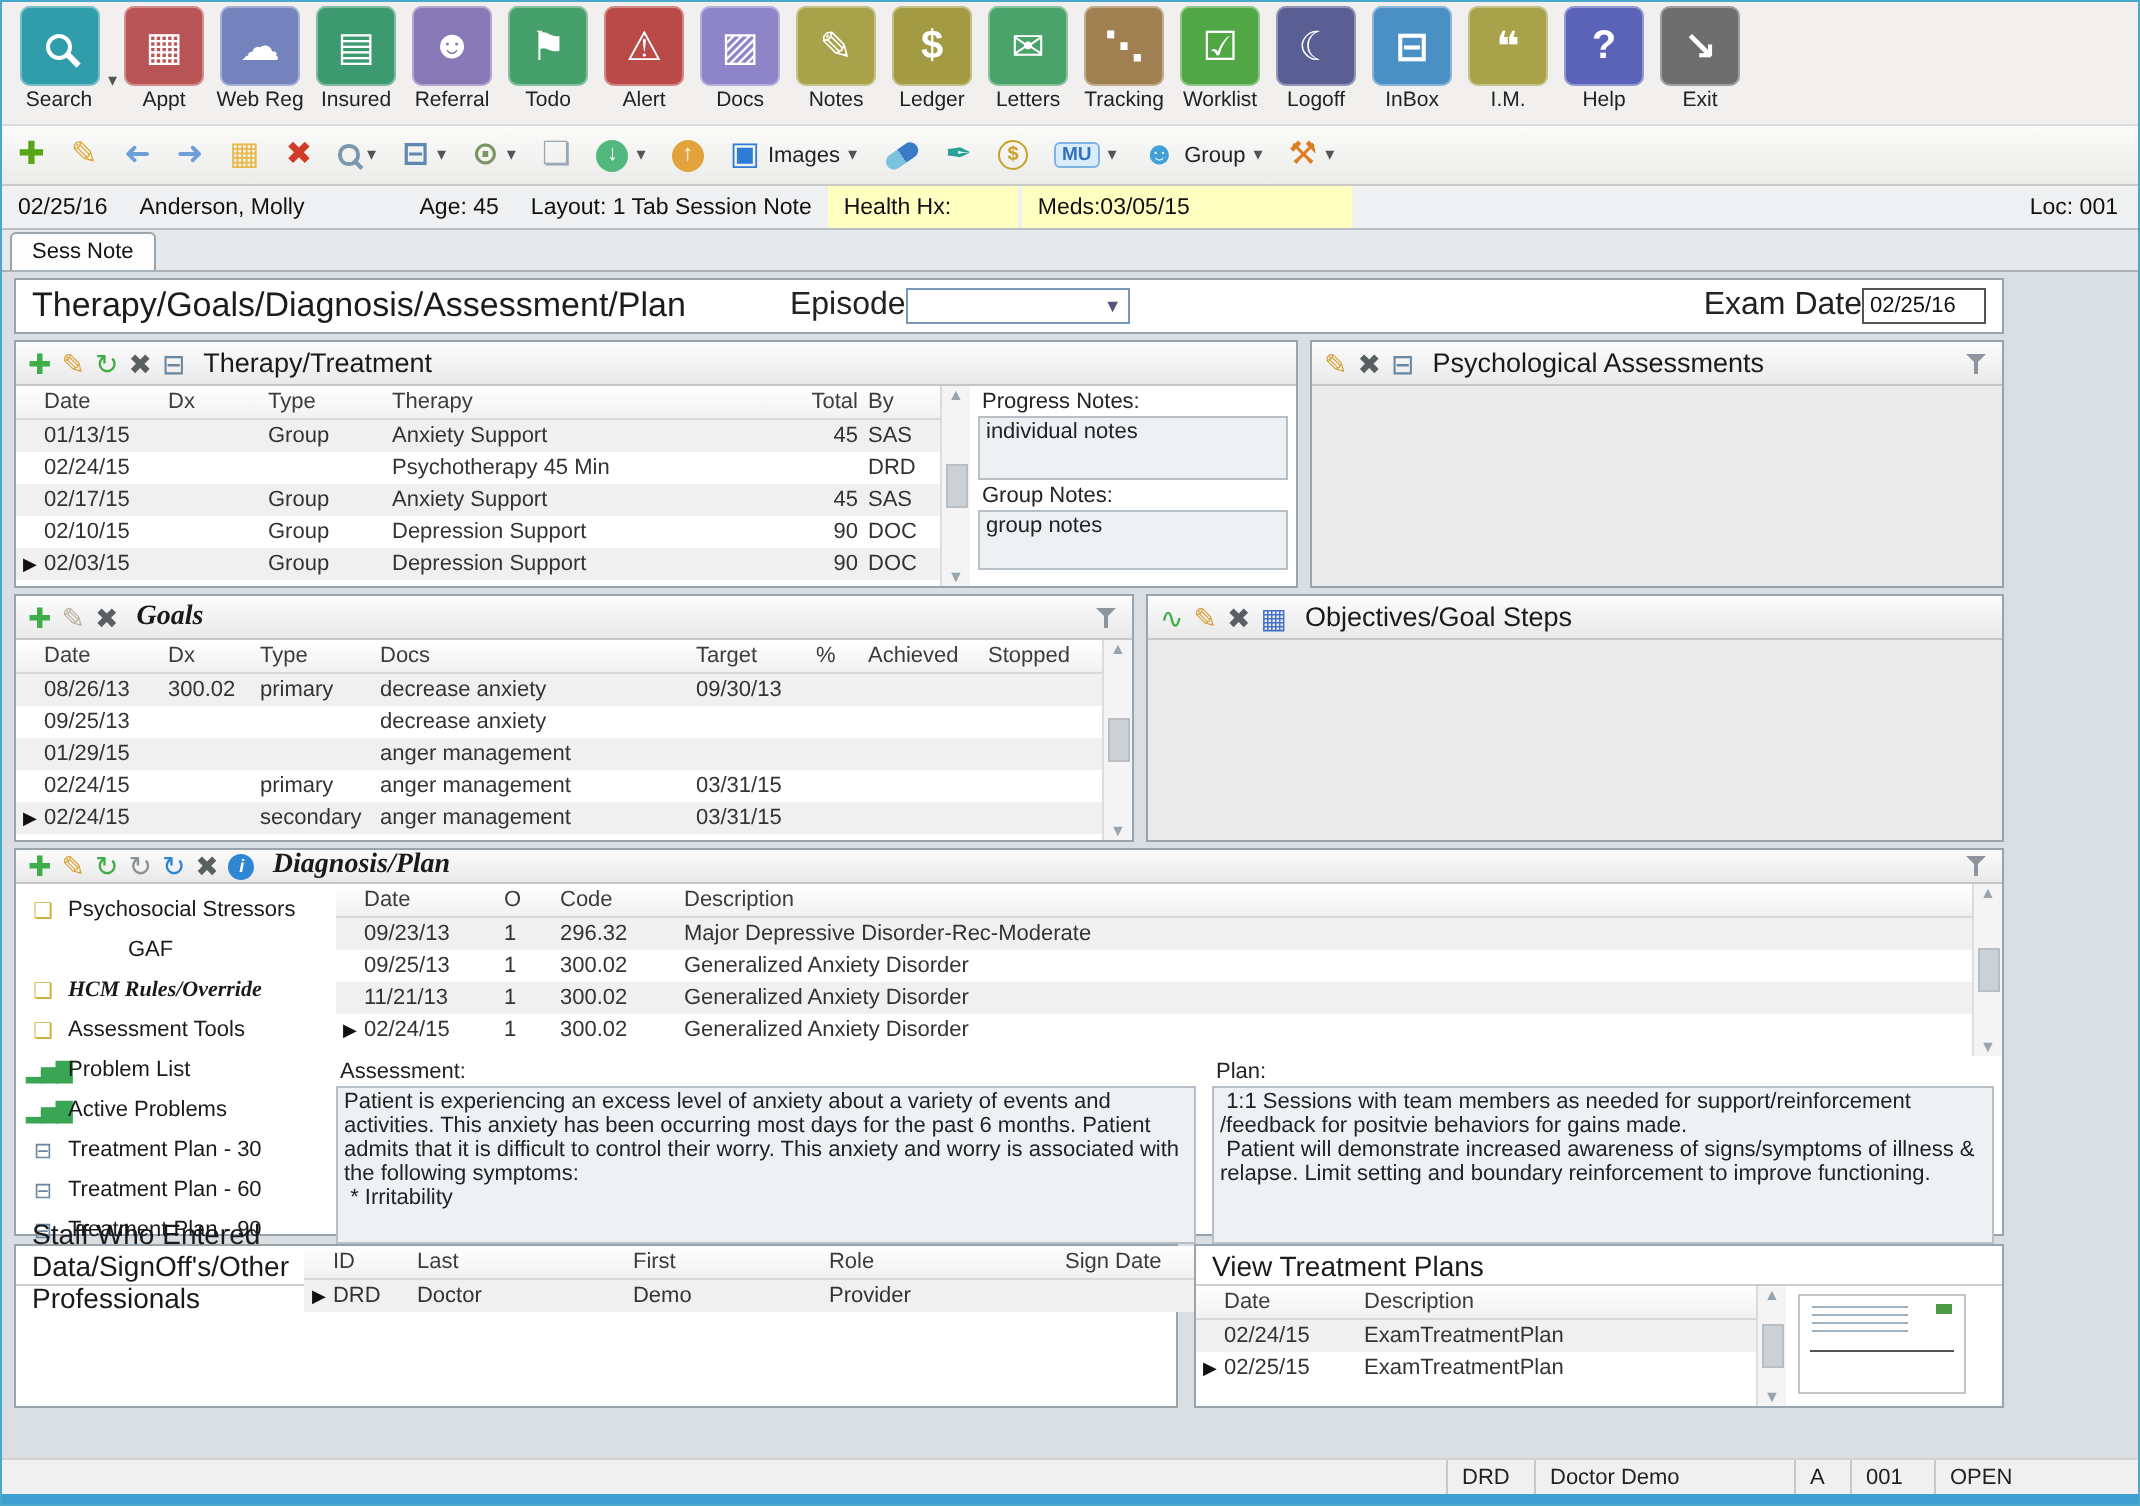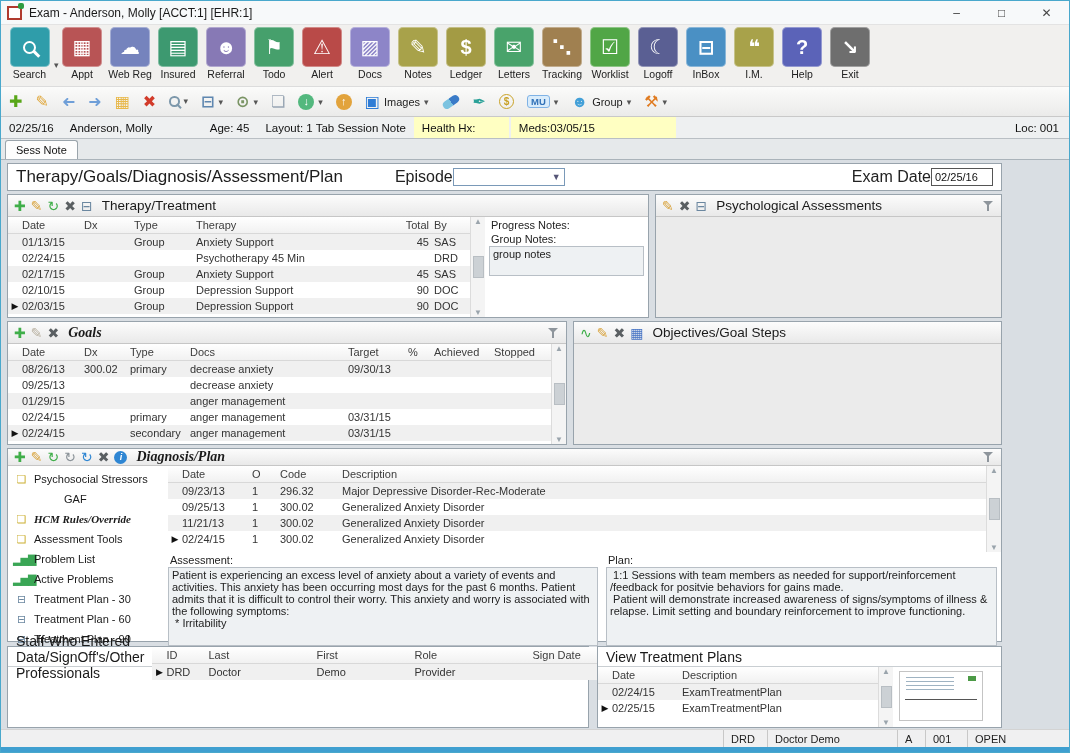--- a/index.html
+++ b/index.html
@@ -94,29 +94,20 @@
   .status-bar{height:18px;background:#f0f0f1;border-top:1px solid #d3d3d3;display:flex;align-items:center;justify-content:flex-end;font-size:11px;color:#222;flex:0 0 auto;padding-right:46px;}
   .sb-seg{border-left:1px solid #c8c8c8;height:100%;display:flex;align-items:center;padding-left:7px;overflow:hidden;white-space:nowrap;}
   .bottom-strip{height:5px;background:#3f9fd0;flex:0 0 auto;}
   .rowflex{display:flex;}
 </style>
 </head>
 <body>
 
 <div id="window">
 
-  <div class="titlebar">
-    <span class="app-icon"></span>
-    <span class="title-text">Exam - Anderson, Molly [ACCT:1] [EHR:1]</span>
-    <div class="win-controls">
-      <span class="win-btn">–</span>
-      <span class="win-btn">□</span>
-      <span class="win-btn">✕</span>
-    </div>
-  </div>
 
   <div class="main-toolbar">
 
       <div class="tb-item">
         <span class="tb-tile" style="background: rgb(47, 157, 170);">
           <span class="tbglyph css-magnifier" style="color: rgb(255, 255, 255);"></span>
         </span>
         <span class="tb-label">Search</span>
       </div>
       <span class="tb-drop">▾</span>
@@ -452,20 +443,21 @@
               </div>
 
           </div>
           <div class="vscroll">
               <span>▲</span>
               <span class="vs-thumb"></span>
               <span>▼</span>
             </div>
           <div style="flex:1;padding:0 4px;">
             <div class="note-lbl">Progress Notes:</div>
+            <div class="note-box" style="height:32px">individual notes</div>
             <div class="note-lbl">Group Notes:</div>
             <div class="note-box" style="height:30px">group notes</div>
           </div>
         </div>
       </div>
       <div class="panel" style="width:347px;height:124px;display:flex;flex-direction:column;">
         <div class="phead">
 
             <span class="hicon" style="color: rgb(216, 162, 58);">✎</span>
 

